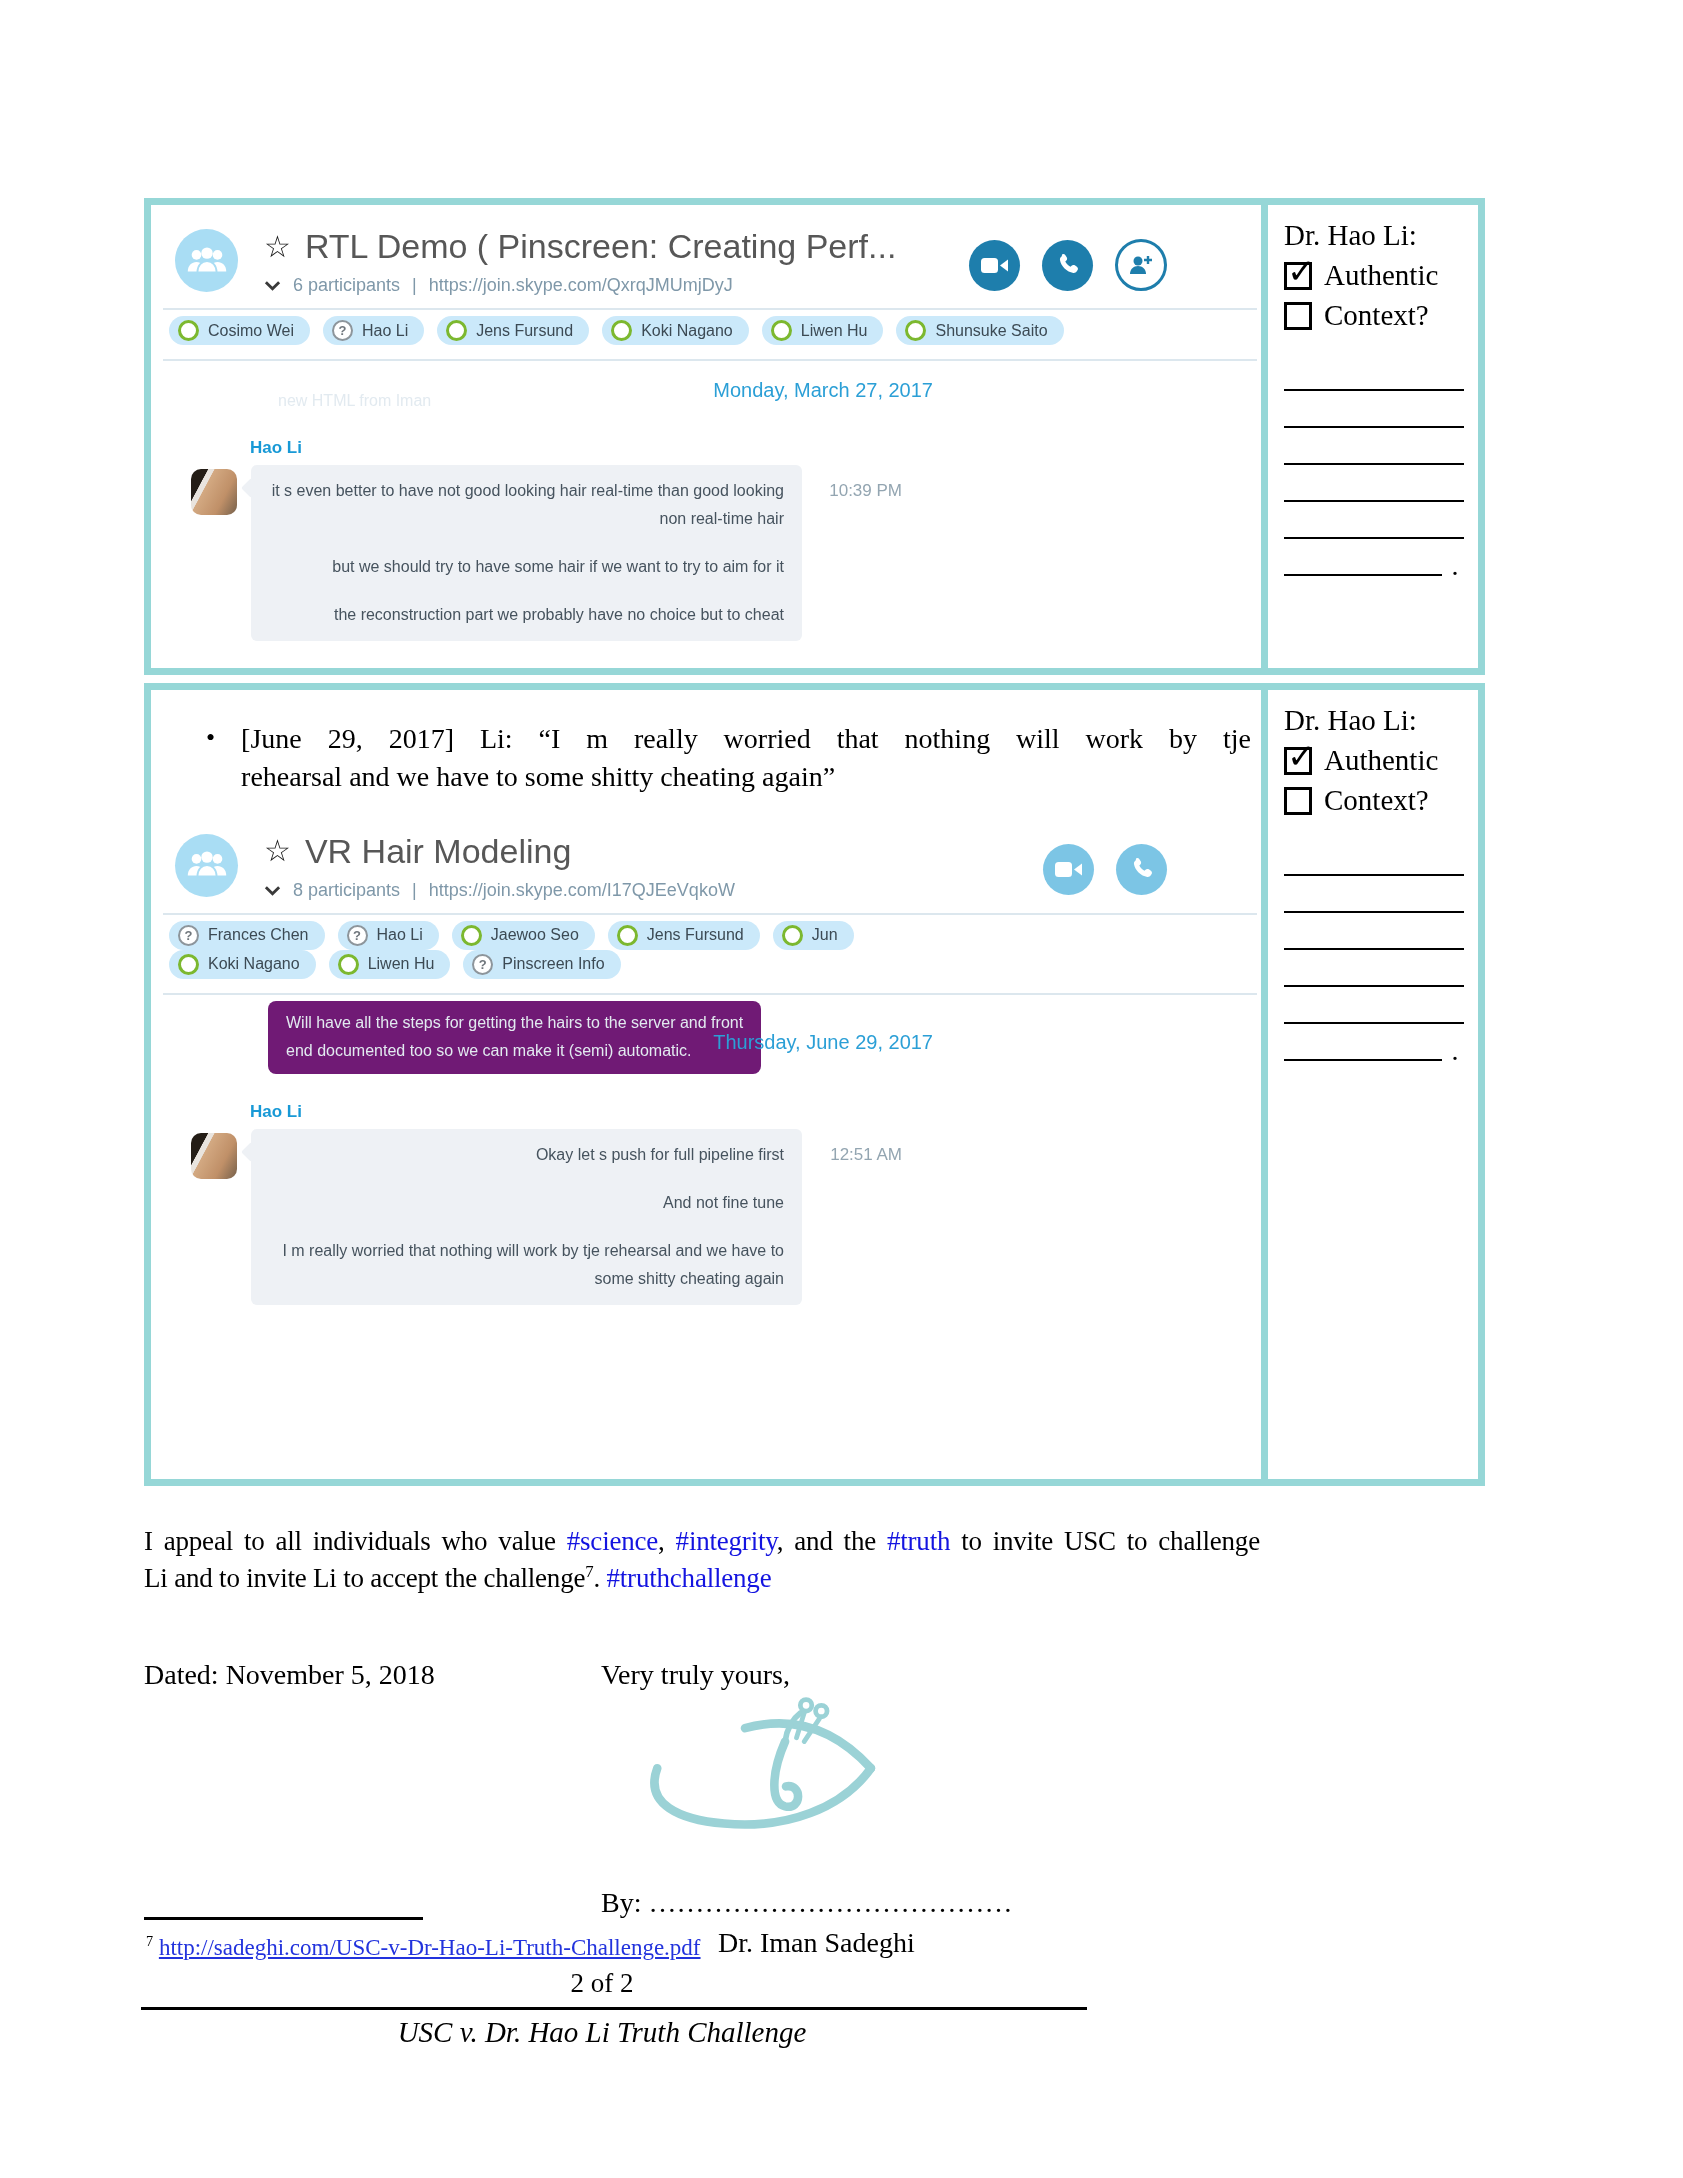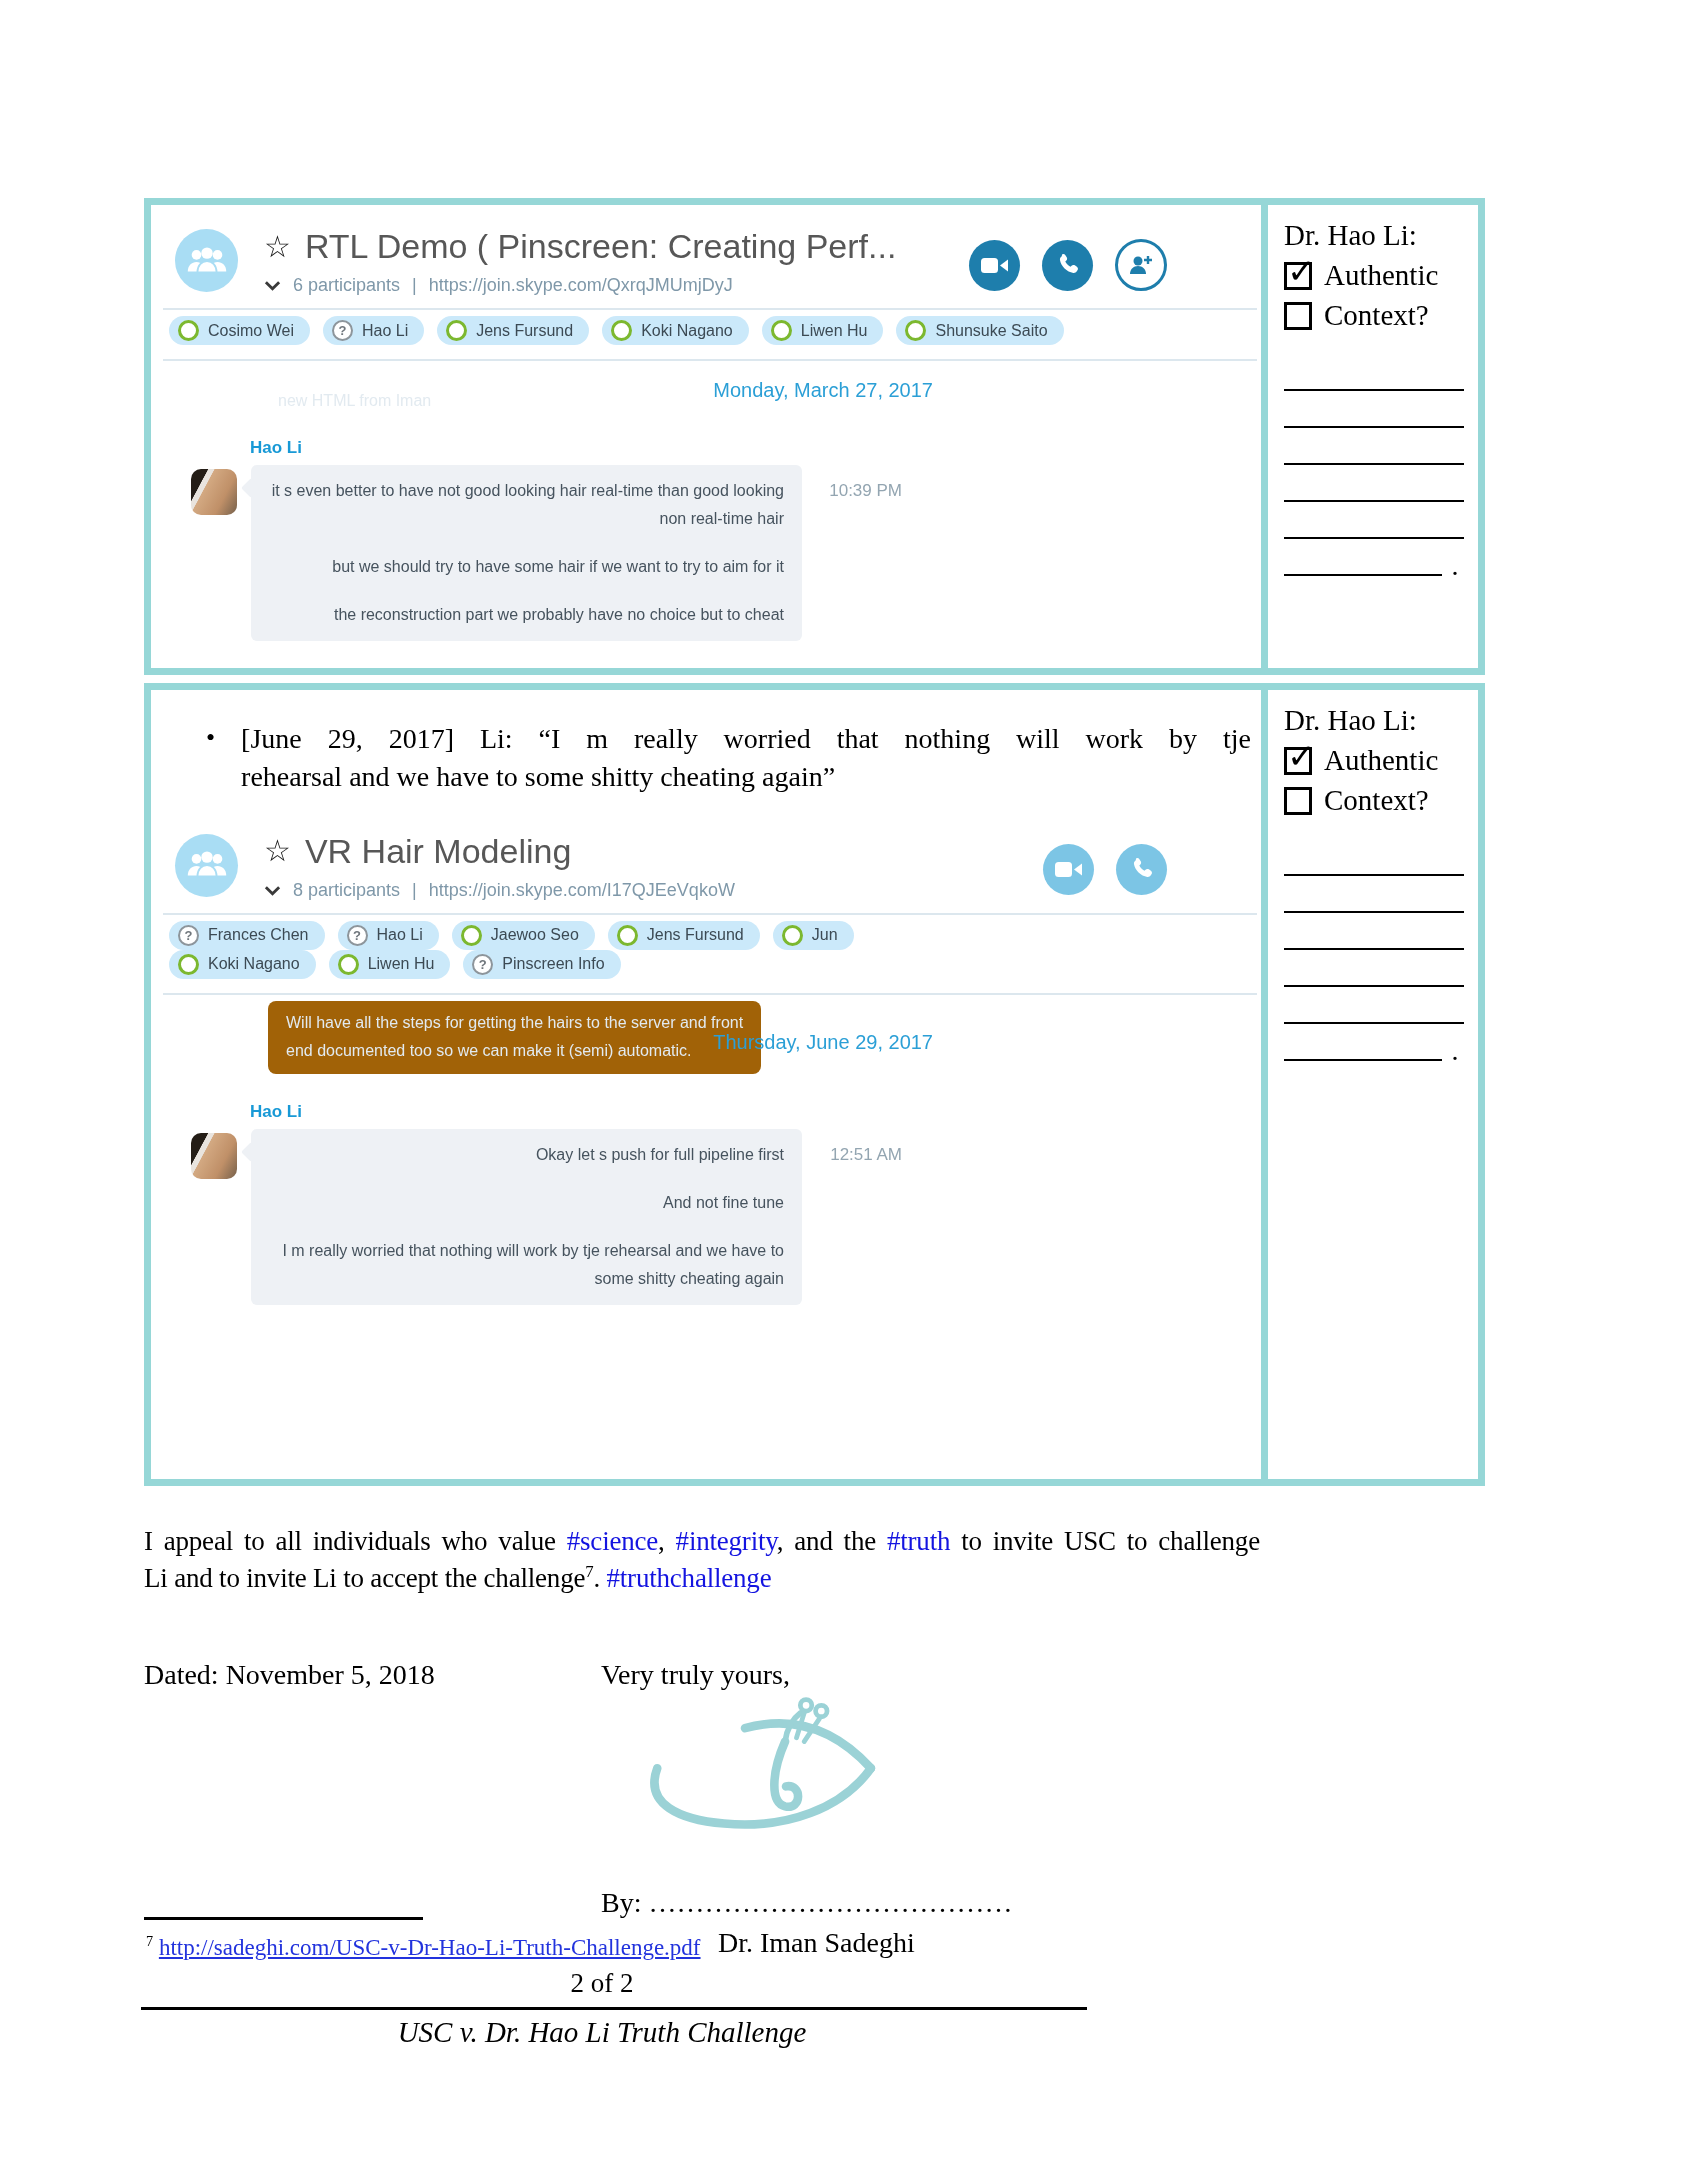--- a/index.html
+++ b/index.html
@@ -55,21 +55,21 @@
   .chip-ic{width:21px;height:21px;border-radius:50%;box-sizing:border-box;background:#fff;
            display:flex;align-items:center;justify-content:center;flex:0 0 auto;}
   .chip-ic.online{border:3px solid #7cb82f;}
   .chip-ic.question{border:2px solid #8d959b;color:#6f767c;font-size:13px;font-weight:bold;}
   .sk-chat{position:relative;padding:4px 0 18px 6px;}
   .ghost-wrap{position:relative;}
   .gw1{height:65px;}
   .gw2{height:95px;}
   .ghost-lines{color:#e2eaf0;font-size:16px;line-height:1.8;}
   .ghost-plain{position:absolute;left:109px;top:22px;}
-  .ghost-bubble{position:absolute;left:99px;top:2px;background:#a16207;border-radius:8px;
+  .ghost-bubble{position:absolute;left:99px;top:2px;background:#701a75;border-radius:8px;
                 padding:8px 18px;max-width:634px;}
   .chat-date{position:absolute;left:12px;top:14px;width:752px;text-align:right;
              color:#2b9fd6;font-size:20px;}
   .gw2 .chat-date{top:32px;}
   .sender-name{color:#1899d6;font-weight:bold;font-size:17px;margin:8px 0 7px 81px;}
   .msg-row{position:relative;display:flex;width:733px;}
   .msg-avatar{width:46px;height:46px;border-radius:10px;margin:4px 14px 0 22px;flex:0 0 auto;
               background:linear-gradient(118deg,#241d16 0%,#241d16 24%,#e9e4de 25%,#e9e4de 33%,
                          #d3a982 34%,#c09068 68%,#75604b 100%);}
   .msg-bubble{position:relative;background:#eef1f5;border-radius:6px;padding:12px 18px;

